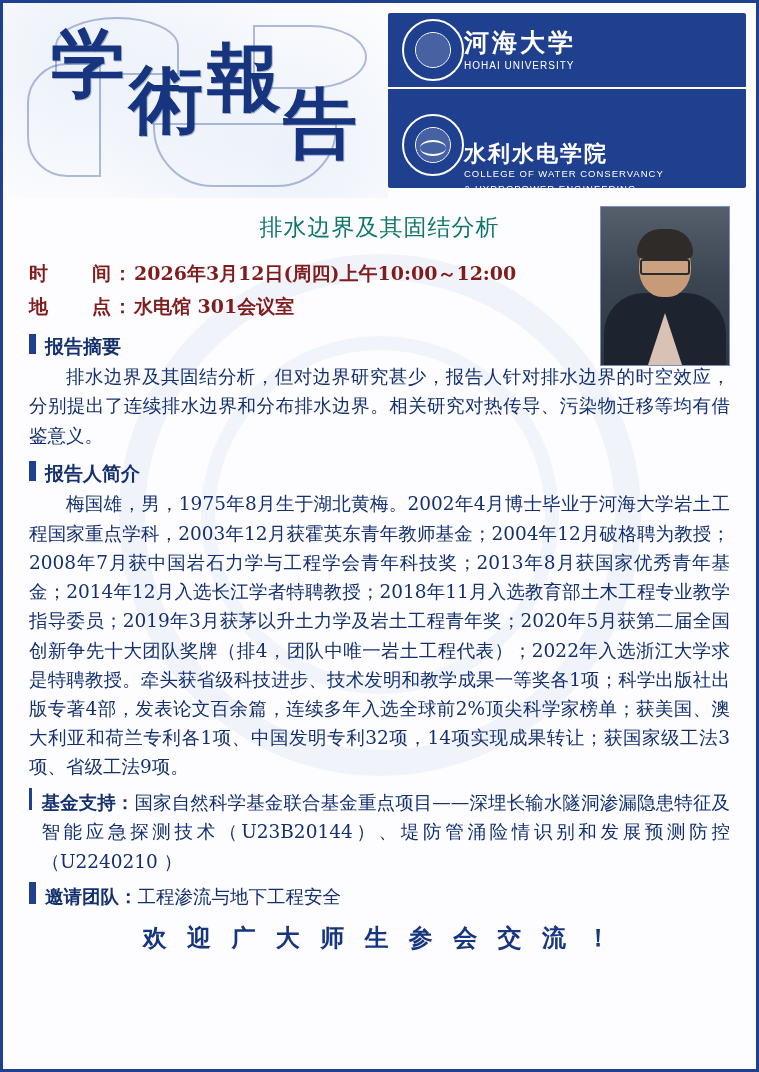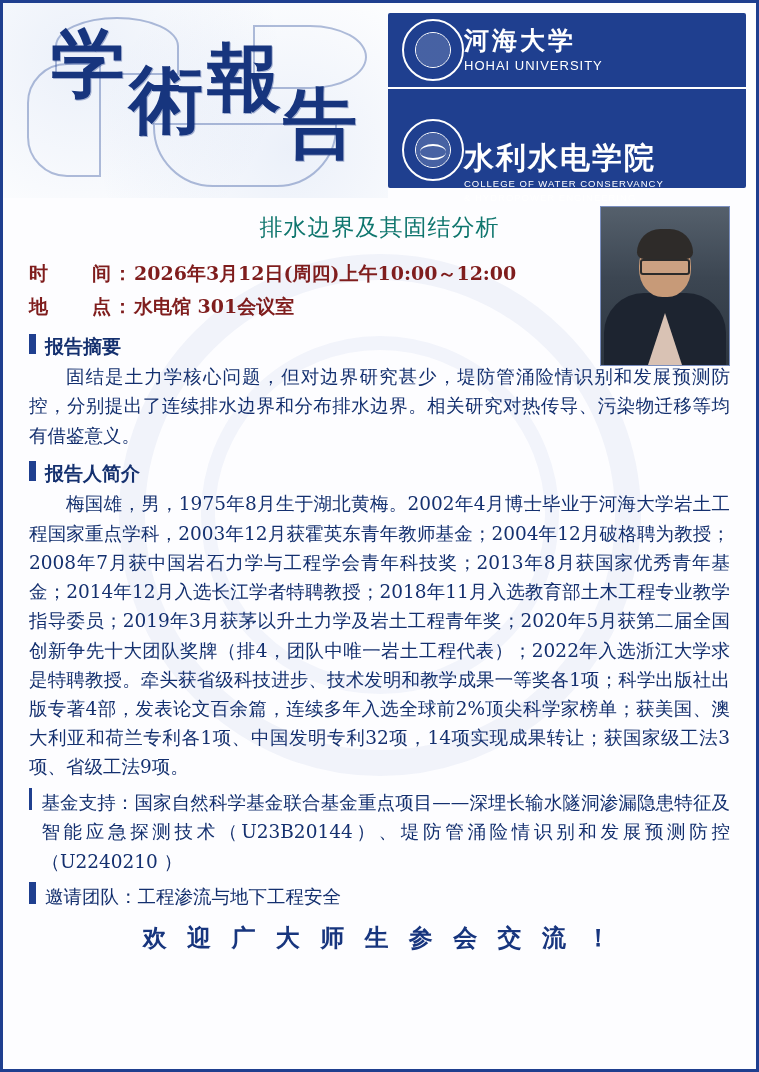--- a/index.html
+++ b/index.html
@@ -109,24 +109,24 @@
   }
   .seal.wave:before{
     content:"";position:absolute;left:50%;top:54%;
     width:26px;height:12px;transform:translate(-50%,-50%);
     border-top:2px solid #fff;border-bottom:2px solid #fff;border-radius:50%;
   }
   .logo-cn{
     font-size:25px;font-weight:bold;letter-spacing:3px;line-height:1.15;
     font-family:"DejaVu Serif","Liberation Serif",serif;
   }
-  .logo-cn.small{font-size:30px;letter-spacing:2px;margin-top:46px;}
+  .logo-cn.small{font-size:22px;letter-spacing:2px;margin-top:46px;}
   .logo-en{
     font-family:"Liberation Sans",sans-serif;
-    font-size:13px;letter-spacing:1px;margin-top:2px;
+    font-size:10px;letter-spacing:1px;margin-top:2px;
   }
   .logo-en.two{font-size:9.5px;line-height:1.35;}
 
   
   .content{padding:4px 26px 0 26px;position:relative;}
   .talk-title{
     text-align:center;
     font-size:23px;
     font-weight:normal;
     color:#0f766e;
@@ -184,21 +184,21 @@
     line-height:1.62;
     text-align:justify;
     text-indent:2em;
     color:#14306f;
     margin:2px 0 4px 0;
   }
   .para.tight{line-height:1.58;}
   .fund{
     font-size:18.5px;line-height:1.6;color:#14306f;text-align:justify;
   }
-  .fund .k{font-weight:normal;}
+  .fund .k{font-weight:bold;}
   .row-bar{display:flex;gap:9px;align-items:flex-start;margin-top:6px;}
   .welcome{
     text-align:center;
     font-size:24px;
     font-weight:bold;
     letter-spacing:6px;
     color:#17357e;
     margin:10px 0 0 0;
   }
 </style>
@@ -259,21 +259,21 @@
       </div>
       <div>
         <span class="lbl">地　　点：</span><span>水电馆 301会议室</span>
       </div>
     </div>
 
     <div class="sec-head">
       <span class="bar"></span>
       <span>报告摘要</span>
     </div>
-    <div class="para">固结是土力学核心问题，但对边界研究甚少，堤防管涌险情识别和发展预测防控，分别提出了连续排水边界和分布排水边界。相关研究对热传导、污染物迁移等均有借鉴意义。</div>
+    <div class="para">排水边界及其固结分析，但对边界研究甚少，报告人针对排水边界的时空效应，分别提出了连续排水边界和分布排水边界。相关研究对热传导、污染物迁移等均有借鉴意义。</div>
 
     <div class="sec-head">
       <span class="bar"></span>
       <span>报告人简介</span>
     </div>
     <div class="para tight">梅国雄，男，1975年8月生于湖北黄梅。2002年4月博士毕业于河海大学岩土工程国家重点学科，2003年12月获霍英东青年教师基金；2004年12月破格聘为教授；2008年7月获中国岩石力学与工程学会青年科技奖；2013年8月获国家优秀青年基金；2014年12月入选长江学者特聘教授；2018年11月入选教育部土木工程专业教学指导委员；2019年3月获茅以升土力学及岩土工程青年奖；2020年5月获第二届全国创新争先十大团队奖牌（排4，团队中唯一岩土工程代表）；2022年入选浙江大学求是特聘教授。牵头获省级科技进步、技术发明和教学成果一等奖各1项；科学出版社出版专著4部，发表论文百余篇，连续多年入选全球前2%顶尖科学家榜单；获美国、澳大利亚和荷兰专利各1项、中国发明专利32项，14项实现成果转让；获国家级工法3项、省级工法9项。</div>
 
     <div class="row-bar">
       <span class="bar tall"></span>
       <div class="fund">

